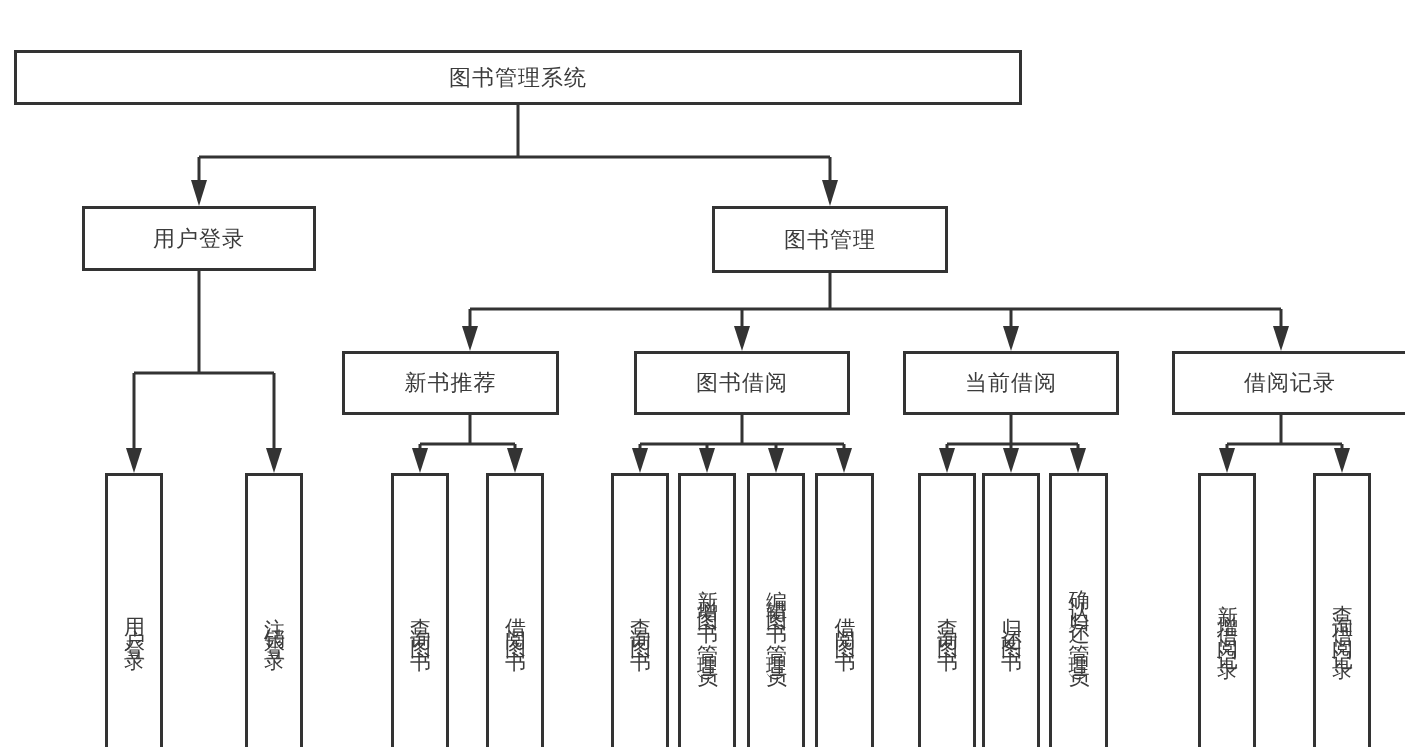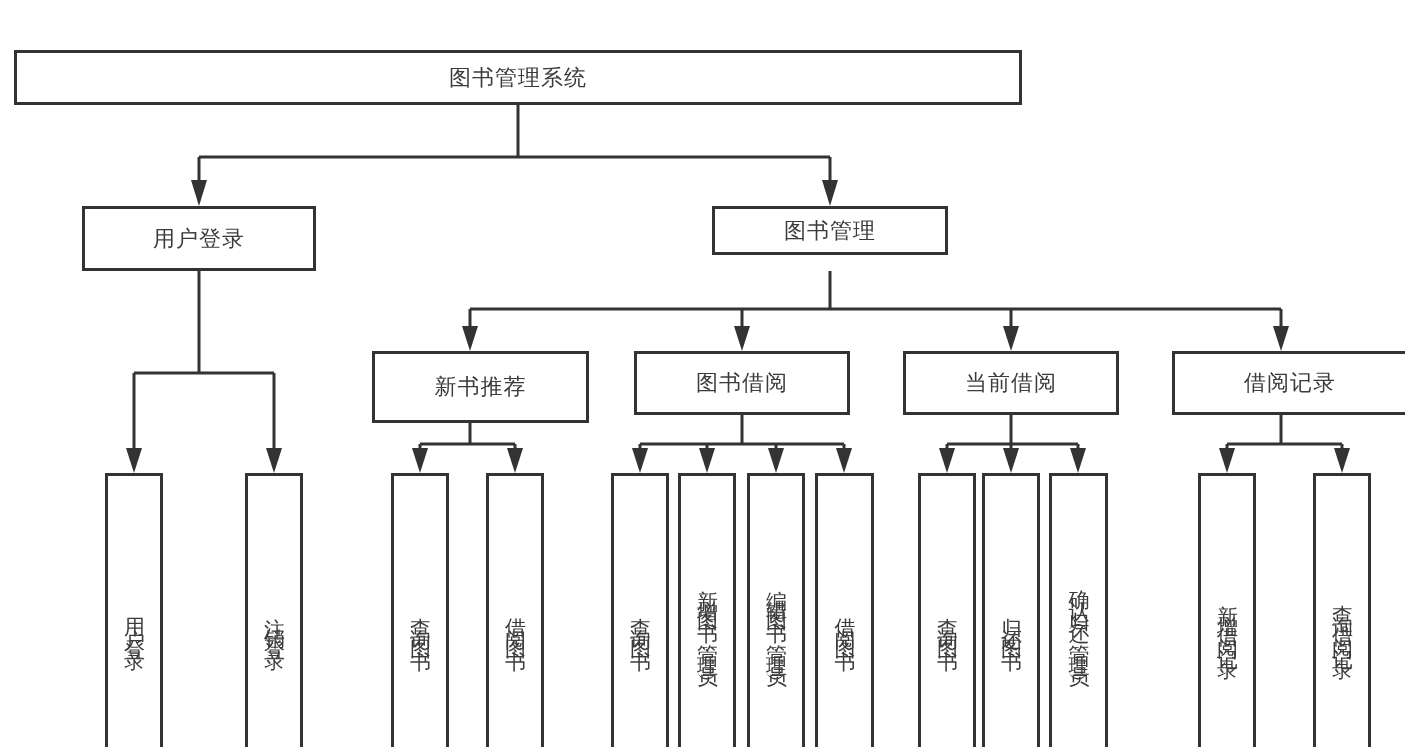--- a/index.html
+++ b/index.html
@@ -113,25 +113,25 @@
     </g>
   </svg>
 
   <div class="box" style="left:14px;top:13px;width:1008px;height:55px;">
     <span class="lbl">图书管理系统</span>
   </div>
 
   <div class="box" style="left:82px;top:169px;width:234px;height:65px;">
     <span class="lbl">用户登录</span>
   </div>
-  <div class="box" style="left:712px;top:169px;width:236px;height:49px;">
+  <div class="box" style="left:712px;top:169px;width:236px;height:67px;">
     <span class="lbl">图书管理</span>
   </div>
 
-  <div class="box" style="left:372px;top:314px;width:217px;height:72px;">
+  <div class="box" style="left:342px;top:314px;width:217px;height:64px;">
     <span class="lbl">新书推荐</span>
   </div>
   <div class="box" style="left:634px;top:314px;width:216px;height:64px;">
     <span class="lbl">图书借阅</span>
   </div>
   <div class="box" style="left:903px;top:314px;width:216px;height:64px;justify-content:center;">
     <span class="lbl">当前借阅</span>
   </div>
   <div class="box" style="left:1172px;top:314px;width:236px;height:64px;">
     <span class="lbl">借阅记录</span>

